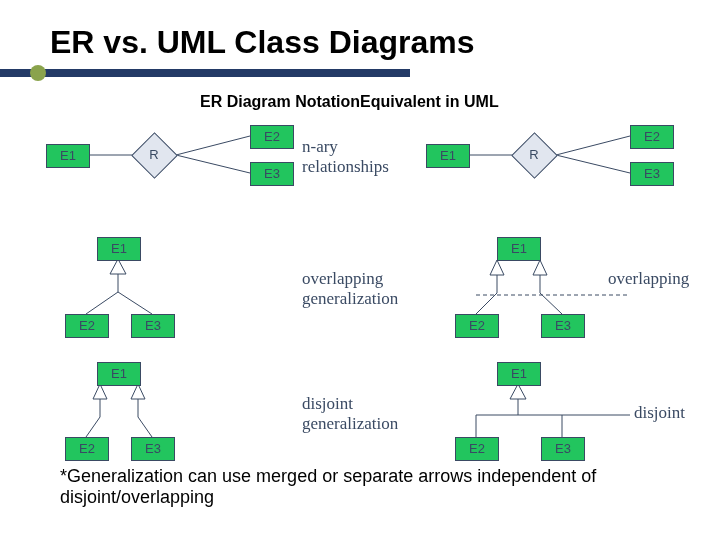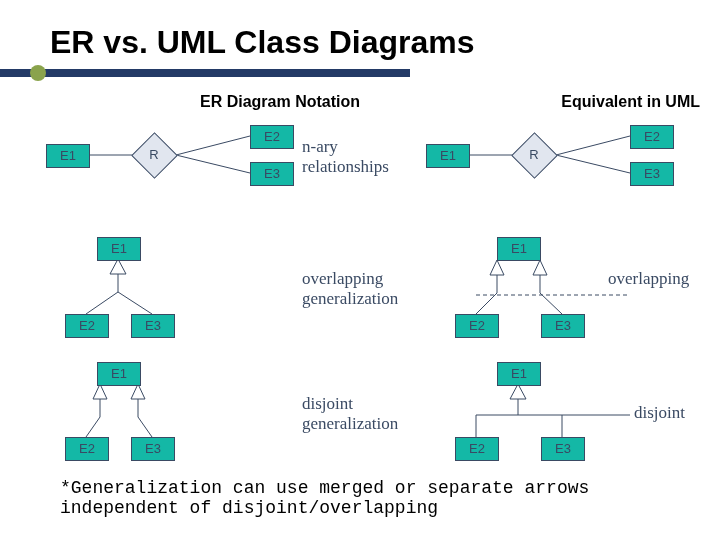--- a/index.html
+++ b/index.html
@@ -3,28 +3,28 @@
 <meta charset="utf-8">
 <style>
   html,body{margin:0;padding:0}
   body{width:720px;height:540px;font-family:Arial,Helvetica,sans-serif;background:#fff;color:#000;position:relative}
   .title{font-size:32px;font-weight:700;margin:24px 0 0 50px}
   .rule{position:relative;margin:6px 0 0 0;height:12px}
   .rule .bar{position:absolute;left:0;top:2px;height:8px;width:410px;background:#233a66}
   .rule .dot{position:absolute;left:30px;top:-2px;width:16px;height:16px;border-radius:50%;background:#8aa34c}
   .colheads{display:flex;margin:14px 0 0 0;font-weight:700;font-size:16px}
   .colheads .c1{width:360px;text-align:right}
-  .colheads .c2{width:340px;text-align:right}
+  .colheads .c2{width:340px;text-align:left}
   .stage{position:relative;width:720px;height:360px;margin-top:8px}
-  .entity{position:absolute;border:1px solid #3a4a63;background:#14b8a6;font-size:13px;text-align:center;line-height:22px;width:42px;height:22px;color:#394a63}
+  .entity{position:absolute;border:1px solid #3a4a63;background:#22c55e;font-size:13px;text-align:center;line-height:22px;width:42px;height:22px;color:#394a63}
   .rhom{position:absolute;width:44px;height:44px}
   .rhom .d{width:31px;height:31px;transform:rotate(45deg);border:1px solid #3a4a63;background:#e1e6ef;margin:6px}
   .rhom .t{position:absolute;left:0;top:0;width:44px;height:44px;line-height:44px;text-align:center;font-size:13px;color:#394a63}
   .lbl{position:absolute;font-family:'Times New Roman',serif;font-size:17px;color:#3a4a63}
-  .foot{position:absolute;left:60px;bottom:22px;right:40px;font-family:Liberation Mono, monospace;font-size:18px}
+  .foot{position:absolute;left:60px;bottom:32px;right:40px;font-family:Liberation Sans, sans-serif;font-size:18px}
   svg.lines{position:absolute;left:0;top:0}
 </style>
 </head>
 <body>
 
 <div class="title">ER vs. UML Class Diagrams</div>
 <div class="rule">
   <div class="bar"></div>
     <div class="dot"></div>
 </div>

